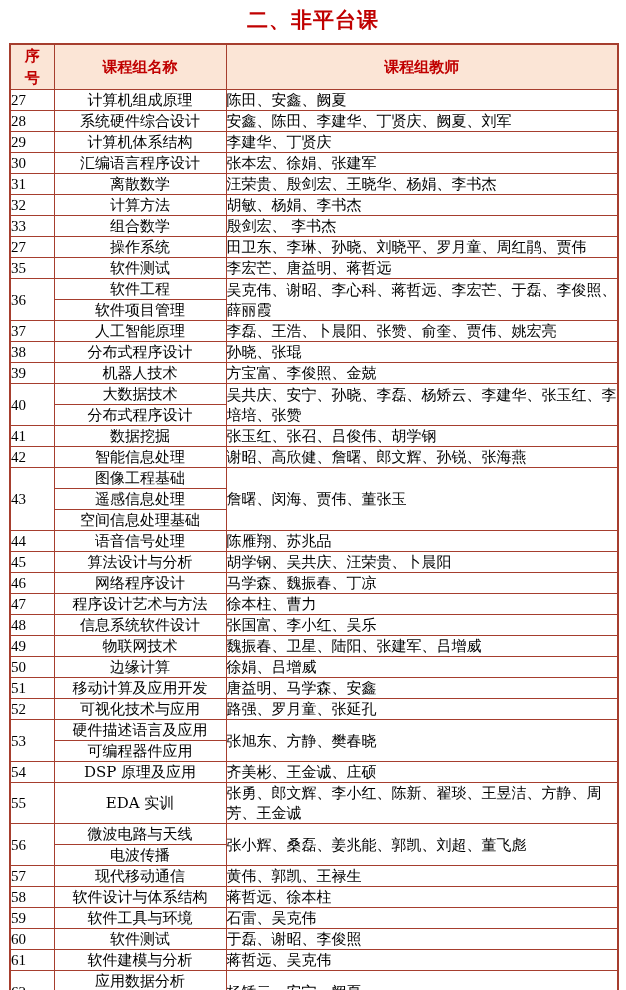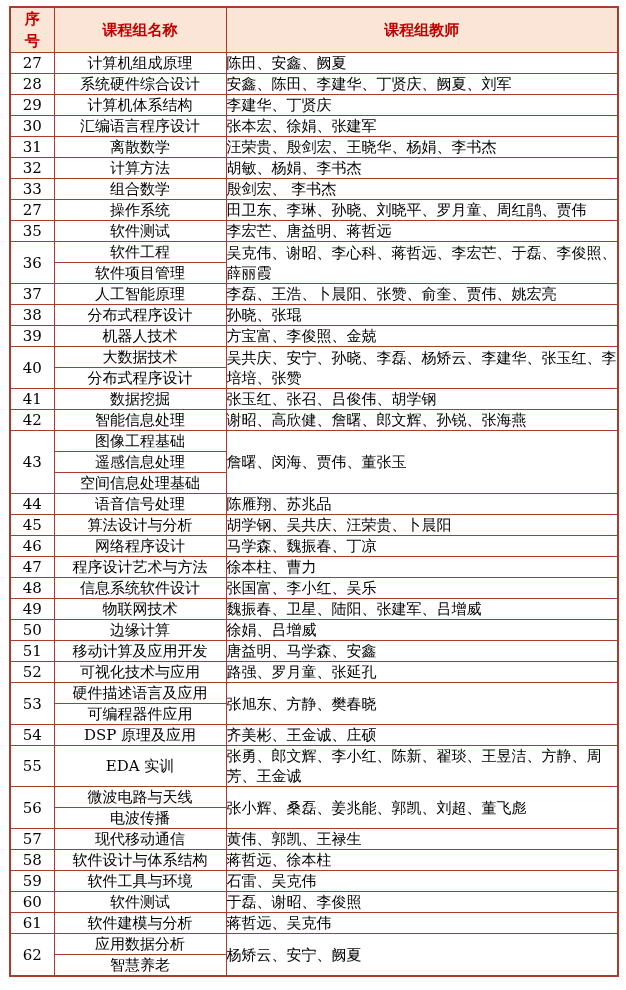--- a/index.html
+++ b/index.html
@@ -54,32 +54,33 @@
     width: 1em;
     line-height: 22px;
     word-break: break-all;
   }
   .course-table tbody td {
     font-size: 15px;
     line-height: 20px;
     height: 20px;
     padding: 0;
   }
-  td.col-no    { text-align: center; }
+  td.col-no    { text-align: left; font-family: Liberation Serif, serif; }
   td.col-course{ text-align: center; padding: 0 2px; }
   td.col-teachers {
     text-align: left;
     padding: 0 4px 0 8px;
     margin-left: 10px;
   }
 </style>
 </head>
 <body>
 
 <div class="page">
+  <h1 class="title">二、非平台课</h1>
 
   <table class="course-table">
     <colgroup>
       <col style="width:44px">
       <col style="width:172px">
       <col style="width:392px">
     </colgroup>
     <thead>
       <tr>
         <th><span class="vstack">序号</span></th>

